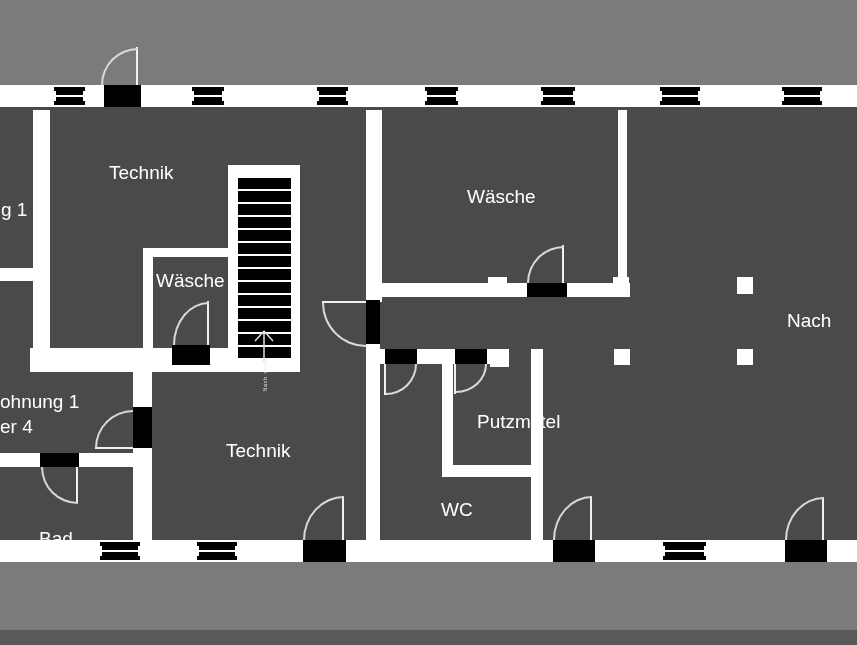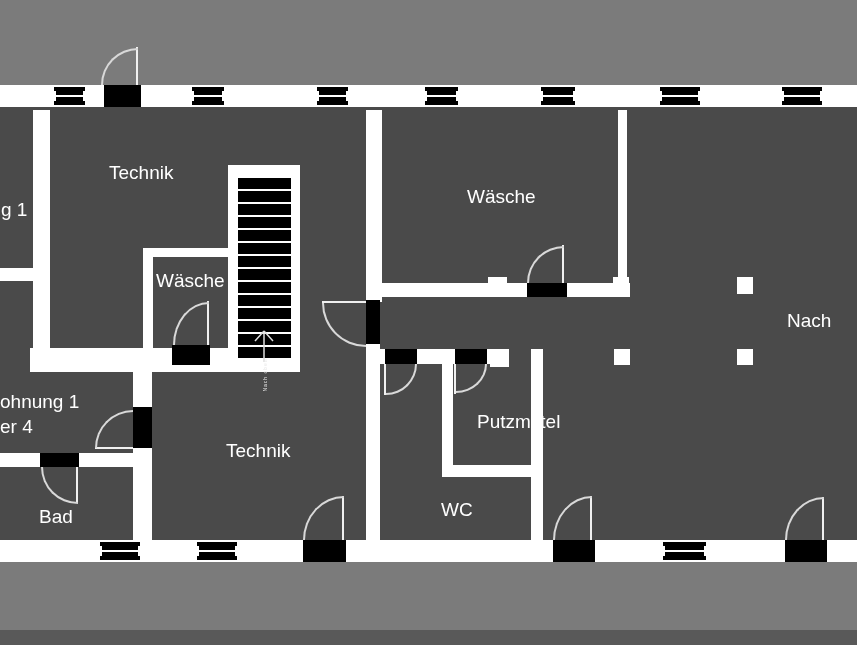--- a/index.html
+++ b/index.html
@@ -166,15 +166,15 @@
   <div class="lbl" style="left:1px;top:200px;">g 1</div>
   <div class="lbl" style="left:109px;top:163px;">Technik</div>
   <div class="lbl" style="left:156px;top:271px;">Wäsche</div>
   <div class="lbl" style="left:467px;top:187px;">Wäsche</div>
   <div class="lbl" style="left:787px;top:311px;">Nach</div>
   <div class="lbl" style="left:0;top:392px;text-align:center;">ohnung 1</div>
   <div class="lbl" style="left:0;top:417px;">er 4</div>
   <div class="lbl" style="left:226px;top:441px;">Technik</div>
   <div class="lbl" style="left:450px;top:412px;margin-left:27px;">Putzmittel</div>
   <div class="lbl" style="left:441px;top:500px;">WC</div>
-  <div class="lbl" style="left:39px;top:507px;">Bad</div>
+  <div class="lbl" style="left:39px;top:529px;">Bad</div>
 
 </div>
 
 </body></html>

